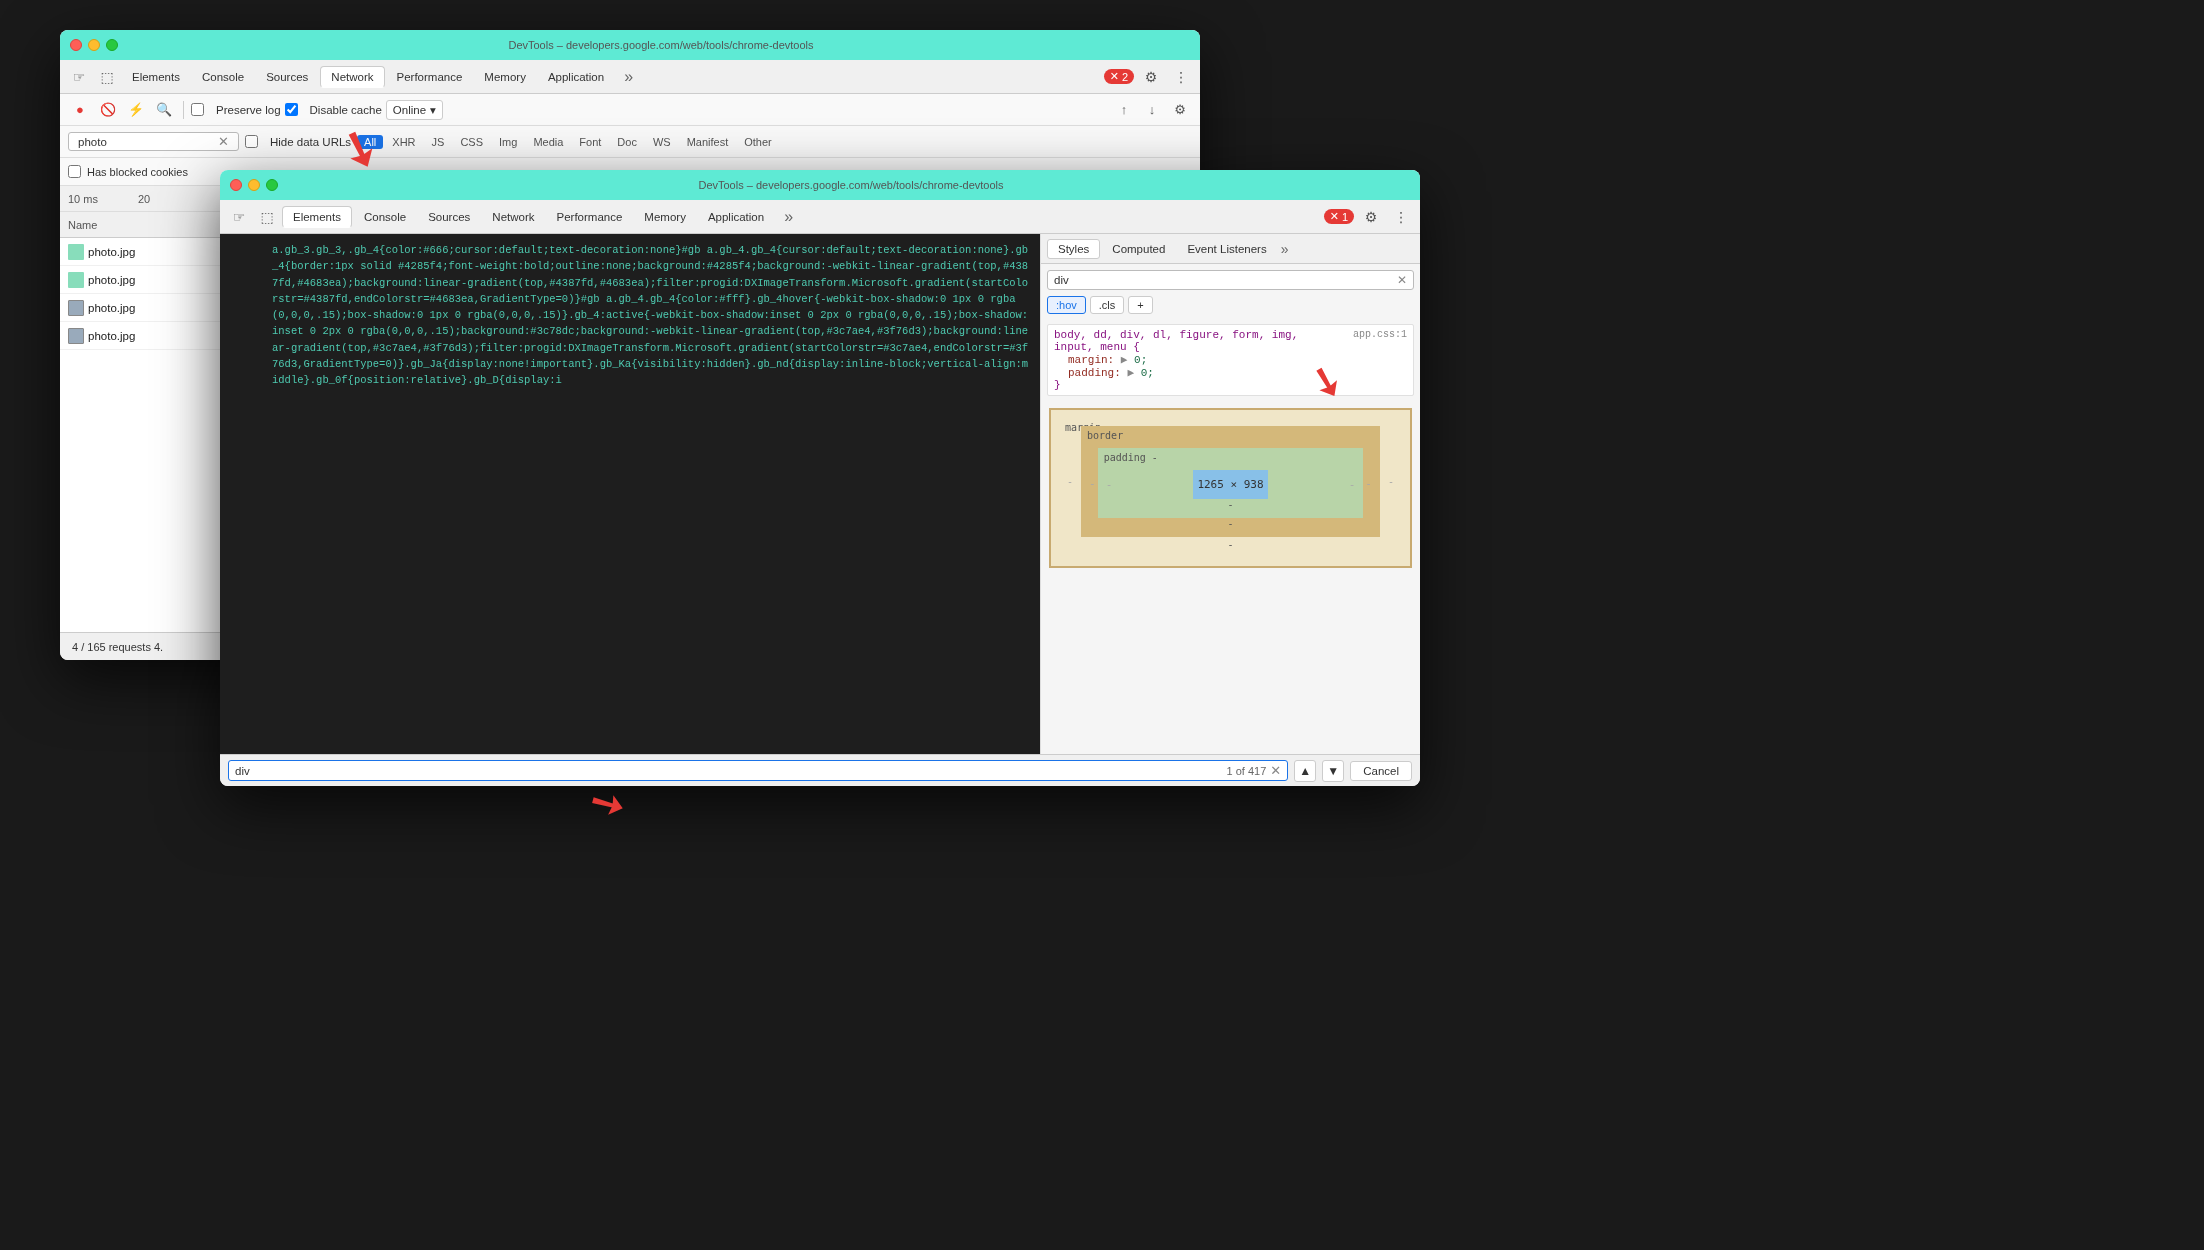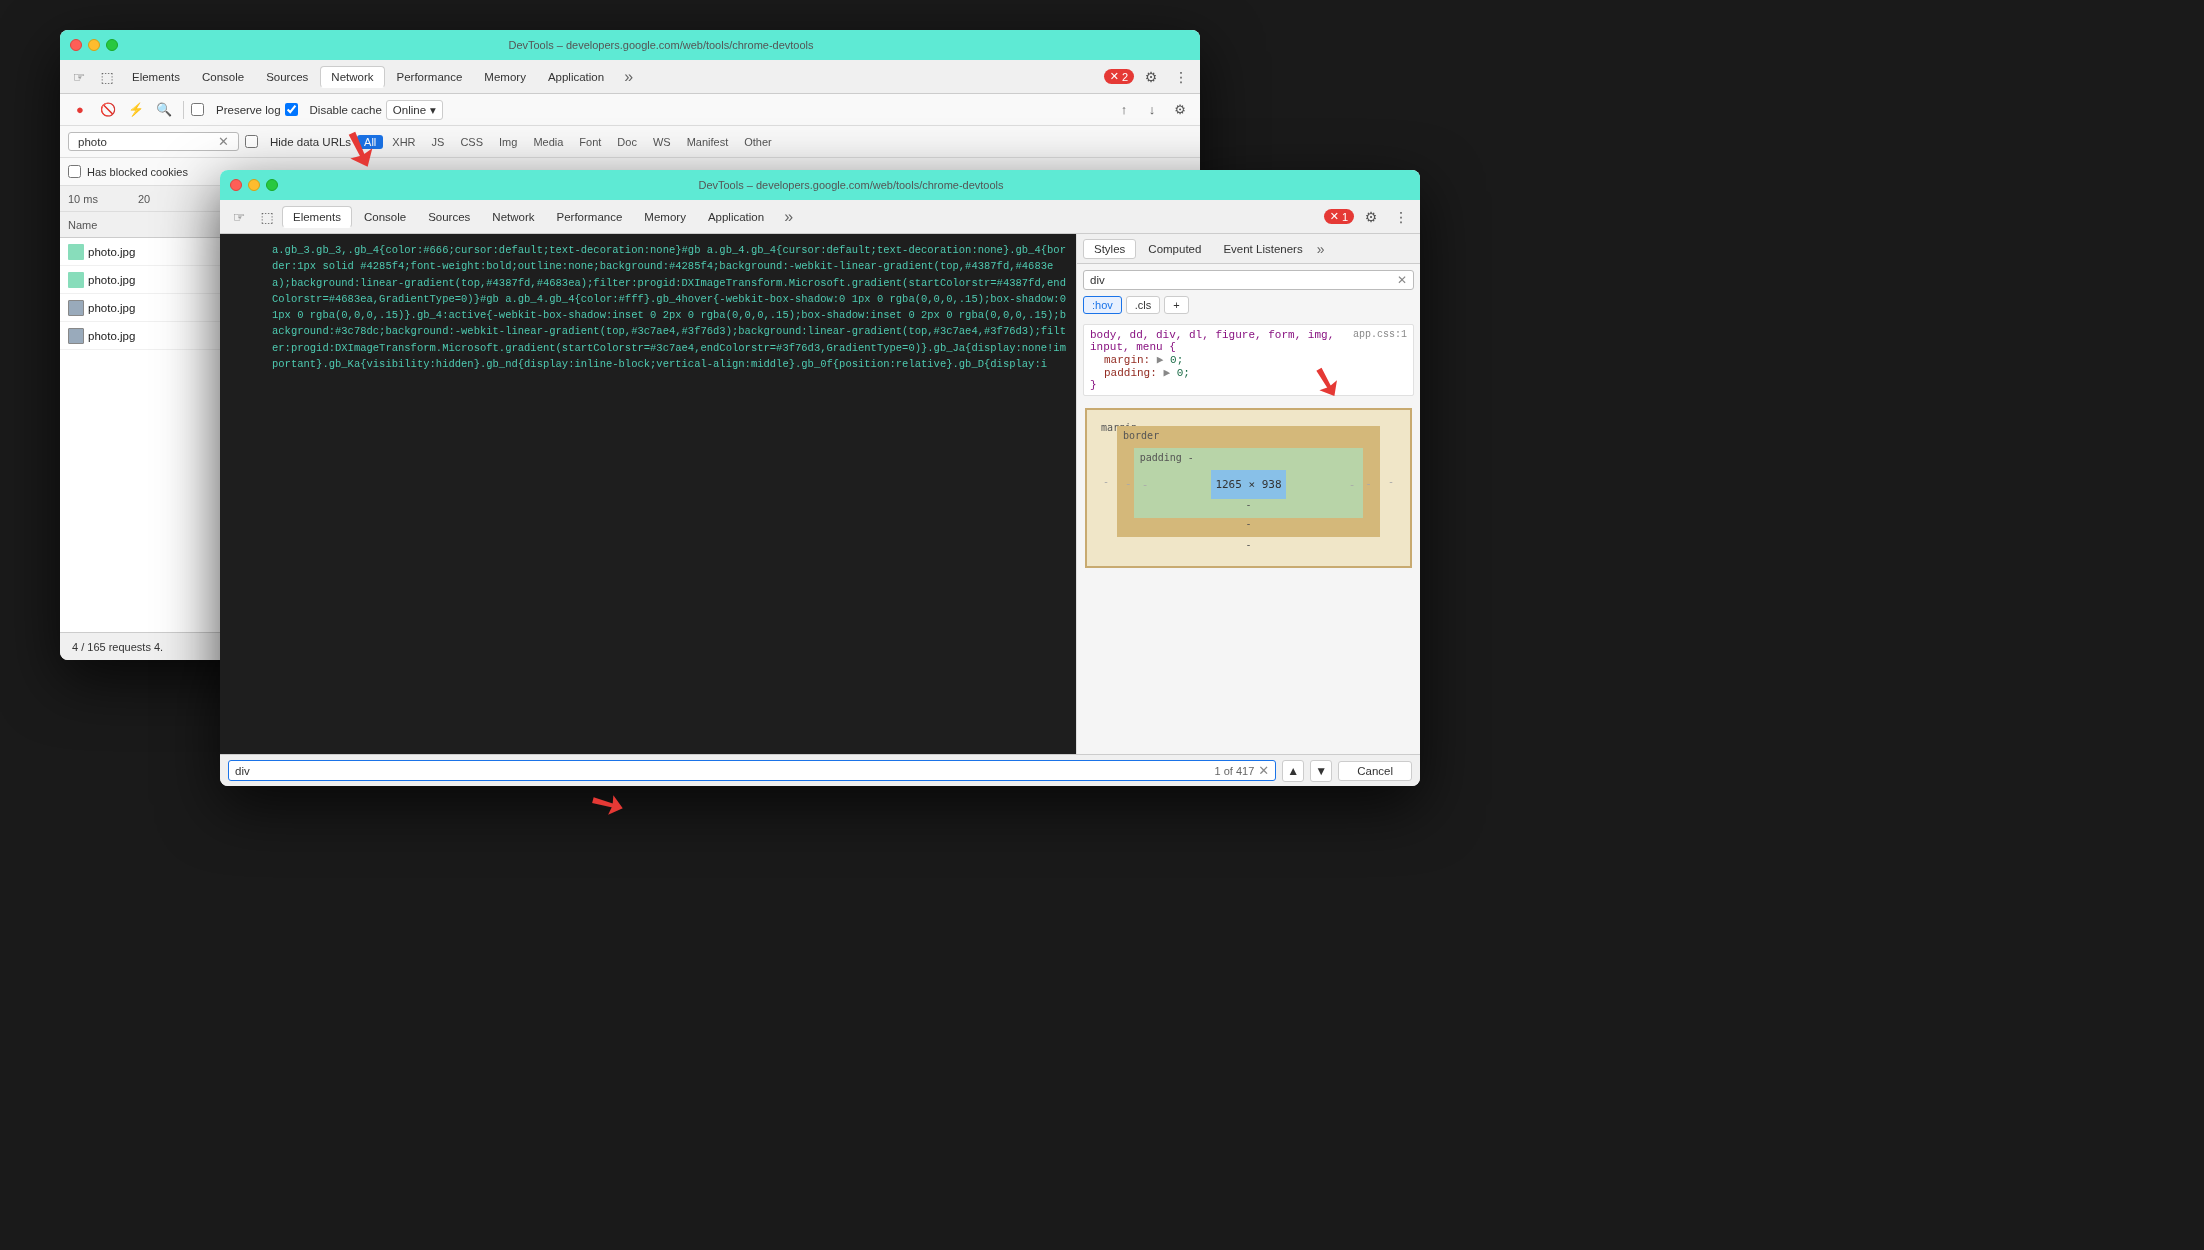--- a/index.html
+++ b/index.html
@@ -238,21 +238,21 @@
       font-family: 'Menlo', 'Courier New', monospace;
       font-size: 11px;
       line-height: 1.5;
       padding: 8px;
       color: #d4d4d4;
       overflow: hidden;
       margin-left: 44px;
     }
 
     .elements-right {
-      width: 344px;
+      width: 380px;
       background: #f5f5f5;
       border-left: 1px solid #ddd;
       display: flex;
       flex-direction: column;
     }
 
     
     .styles-tab-bar {
       display: flex;
       align-items: center;
@@ -385,21 +385,21 @@
       font-size: 11.5px; color: #333; flex: 1; background: transparent;
     }
     .find-count { font-size: 11px; color: #666; }
     .find-btn {
       width: 22px; height: 22px;
       display: flex; align-items: center; justify-content: center;
       border: 1px solid #ccc; border-radius: 3px; cursor: pointer;
       background: #fff; font-size: 12px; color: #333;
     }
     .find-cancel {
-      padding: 3px 18px; font-size: 11.5px;
+      padding: 3px 12px; font-size: 11.5px;
       border: 1px solid #ccc; border-radius: 3px;
       cursor: pointer; background: #fff; color: #333;
     }
 
     
     .red-arrow {
       position: absolute;
       color: #e53935;
       font-size: 32px;
       font-weight: bold;

